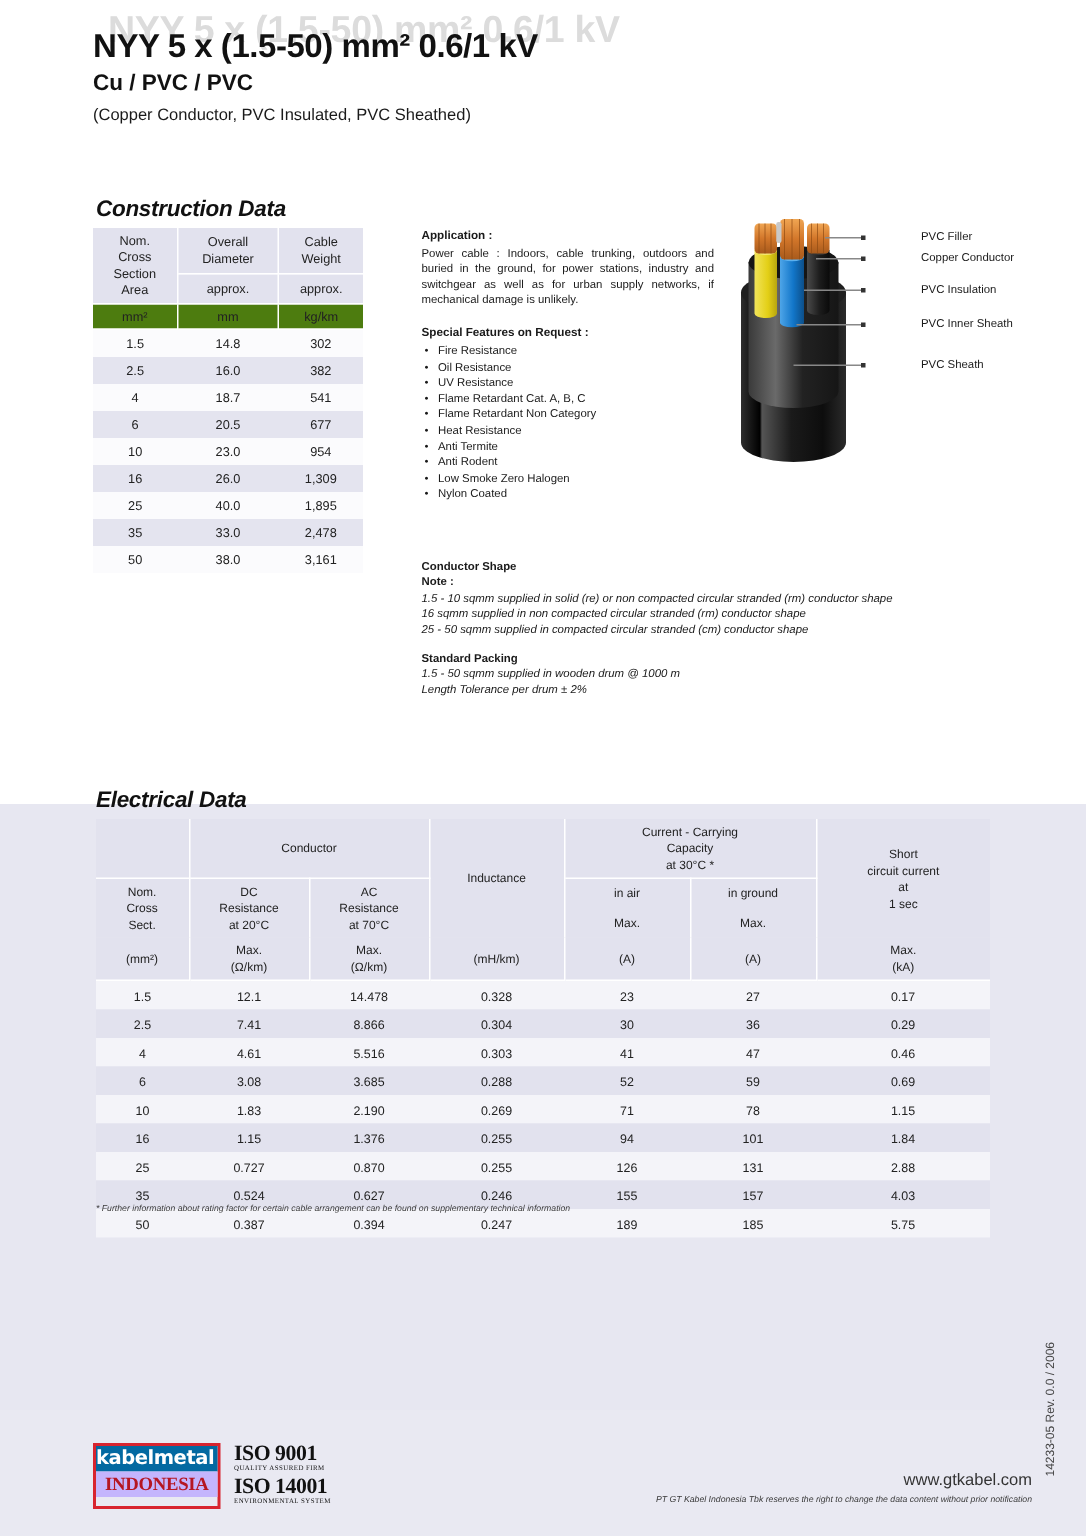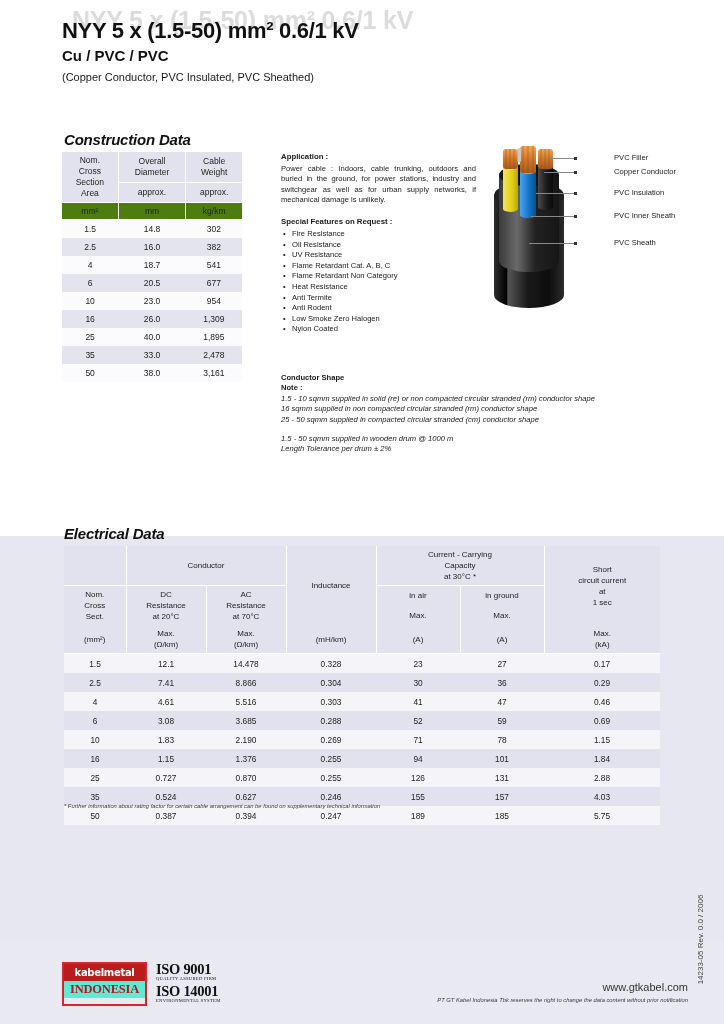--- a/index.html
+++ b/index.html
@@ -261,31 +261,30 @@
     top: 962px;
     display: flex;
     align-items: stretch;
   }
   .km-logo {
     width: 85px;
     border: 2px solid #d8242f;
     box-sizing: border-box;
   }
   .km-top {
-    background: #b91c1c;
+    background: #0369a1;
     color: #ffffff;
-    font-size: 10px;
-    font-weight: bold;
-    text-align: center;
+    font-size: 13px;
+    font-weight: bold;
     letter-spacing: -0.3px;
     line-height: 17px;
     font-family: "DejaVu Sans", sans-serif;
   }
   .km-bottom {
-    background: #5eead4;
+    background: #c4b5fd;
     color: #b51722;
     font-size: 12.5px;
     font-weight: bold;
     text-align: center;
     letter-spacing: -0.2px;
     line-height: 17px;
     font-family: "Liberation Serif", serif;
   }
   .iso-wrap {
     margin-left: 9px;
@@ -444,20 +443,21 @@
   </ul>
 </div>
 
 <div class="noteblock">
   <div class="b">Conductor Shape</div>
   <div class="b">Note :</div>
   <div class="i">1.5 - 10 sqmm supplied in solid (re) or non compacted circular stranded (rm) conductor shape</div>
   <div class="i">16 sqmm supplied in non compacted circular stranded (rm) conductor shape</div>
   <div class="i">25 - 50 sqmm supplied in compacted circular stranded (cm) conductor shape</div>
   <div class="gap"></div>
+  <div class="b">Standard Packing</div>
   <div class="i">1.5 - 50 sqmm supplied in wooden drum @ 1000 m</div>
   <div class="i">Length Tolerance per drum ± 2%</div>
 </div>
 
 <div class="cable-art">
   <svg width="236" height="175" viewBox="0 0 236 175">
     <defs>
       <linearGradient id="sheathGrad" x1="0" y1="0" x2="1" y2="0">
         <stop offset="0%" stop-color="#2e2e2e"></stop>
         <stop offset="18%" stop-color="#ararar"></stop>

